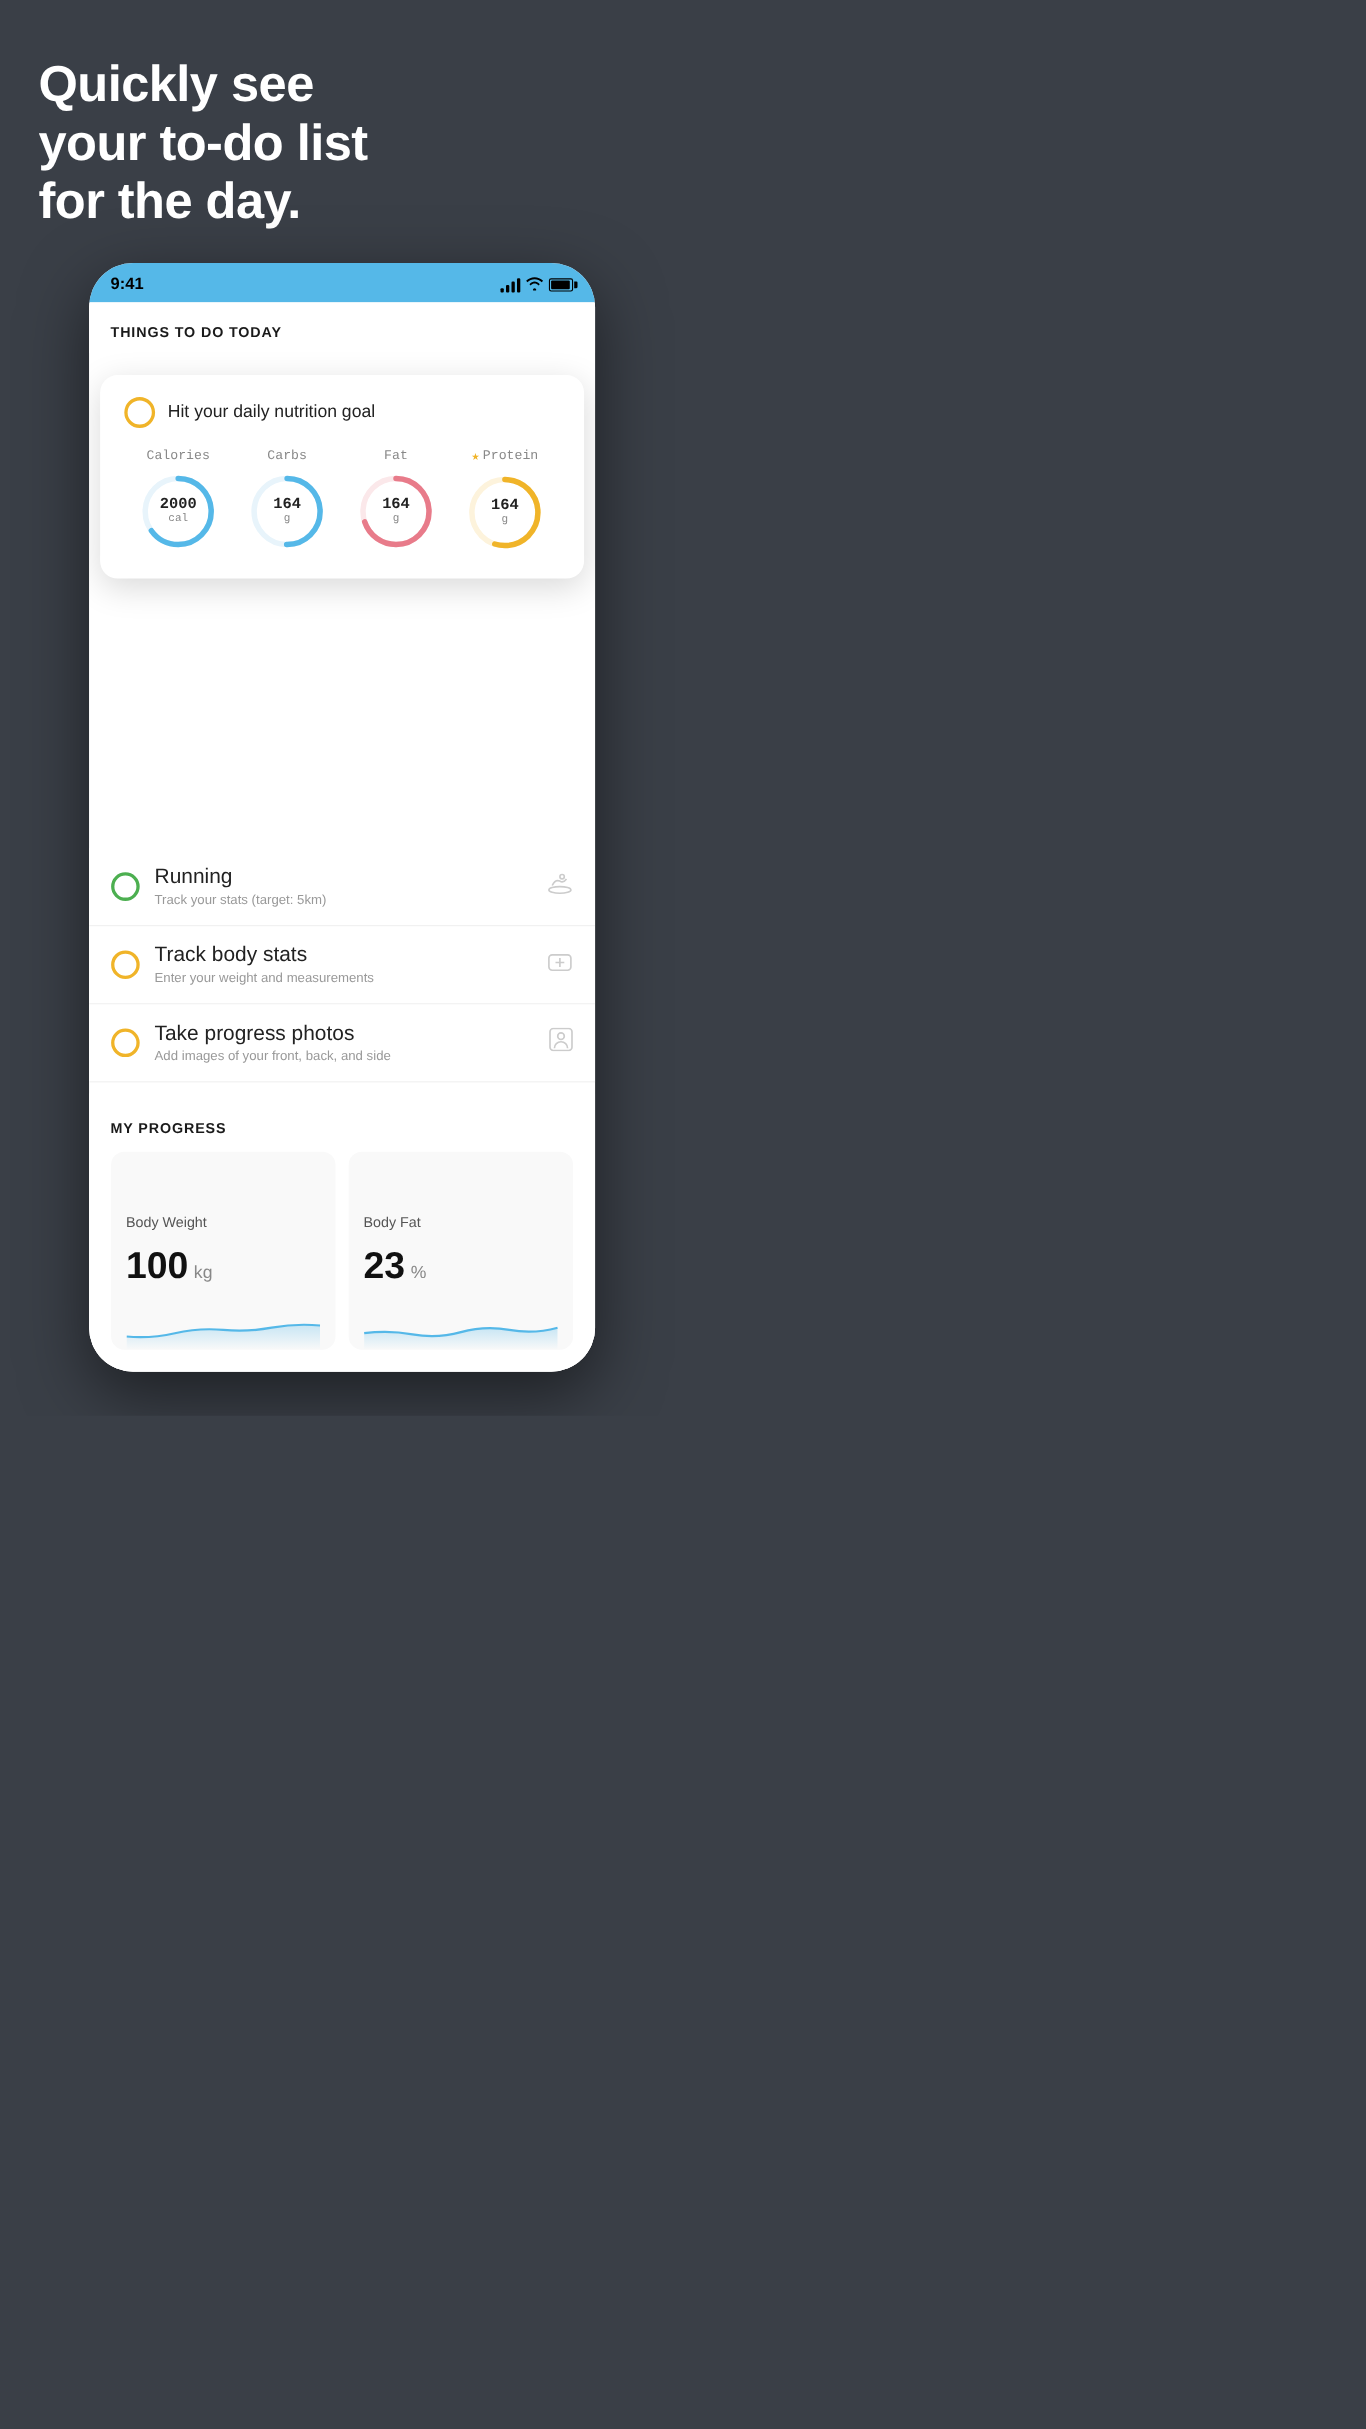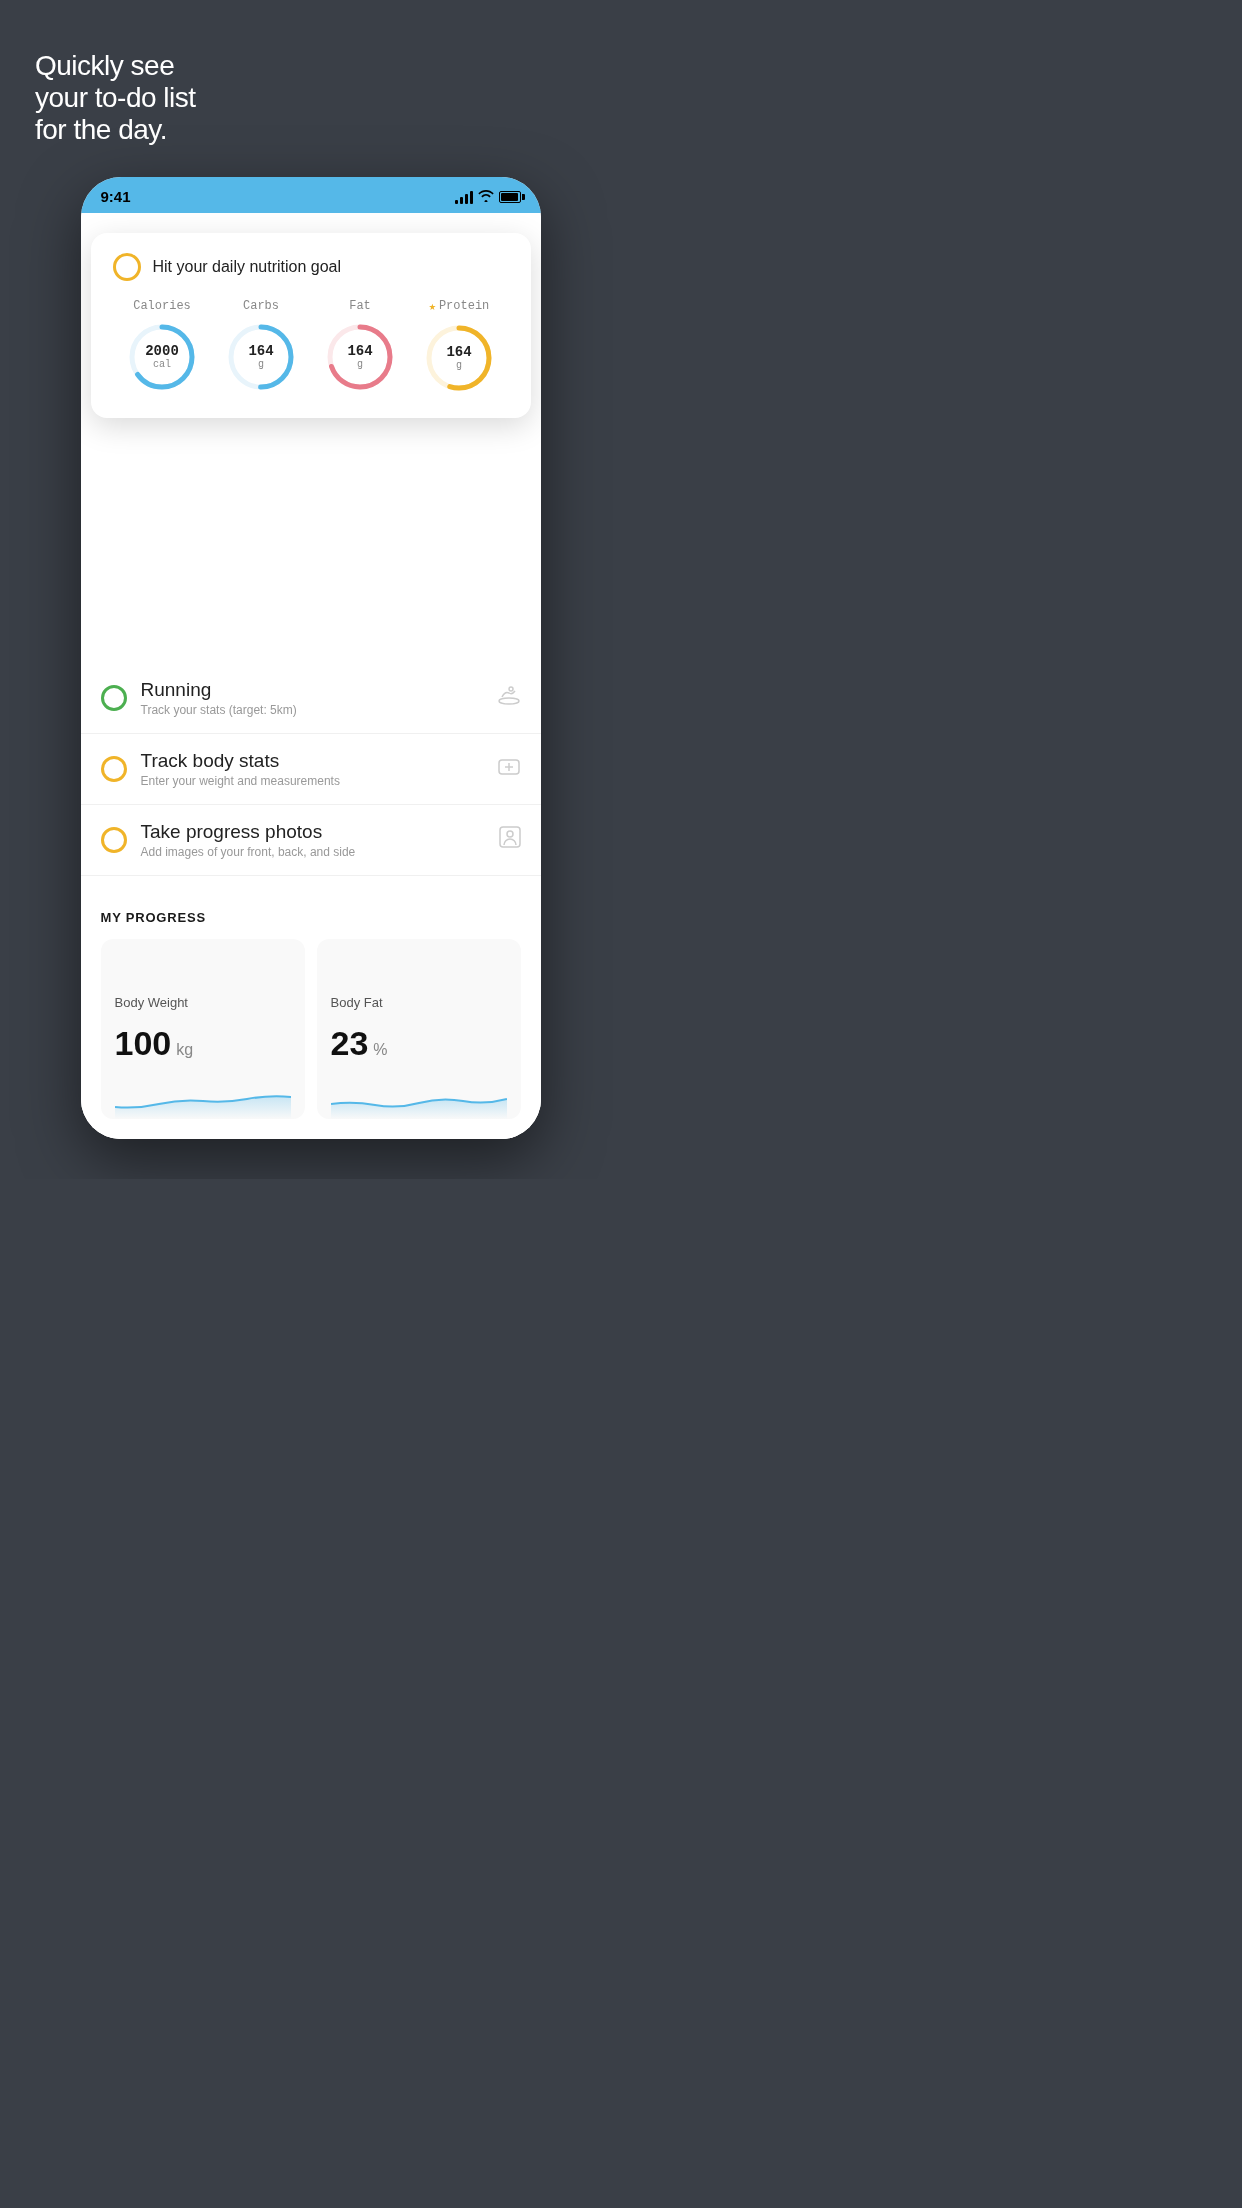--- a/index.html
+++ b/index.html
@@ -12,22 +12,22 @@
       position: relative;
       overflow-x: hidden;
     }
 
     
     .hero-text {
       padding: 50px 30px 30px 35px;
       color: #ffffff;
     }
     .hero-text h1 {
-      font-size: 28px;
-      font-weight: 400;
+      font-size: 46px;
+      font-weight: 700;
       line-height: 1.15;
       letter-spacing: -0.5px;
     }
 
     
     .phone-wrapper {
       display: flex;
       justify-content: center;
       padding: 0 30px 40px 30px;
       position: relative;
@@ -392,20 +392,23 @@
         </span>
         <div class="battery-icon">
           <div class="battery-fill"></div>
         </div>
       </div>
     </div>
 
 
     <div class="app-body">
 
+      <div class="section-header">
+        <span class="section-title">THINGS TO DO TODAY</span>
+      </div>
 
       <div style="position:relative; height: 230px;">
         <div class="nutrition-card">
           <div class="nutrition-card-header">
             <div class="circle-outline"></div>
             <span class="nutrition-card-title">Hit your daily nutrition goal</span>
           </div>
           <div class="nutrition-circles">
 
             <div class="nutrition-item">

